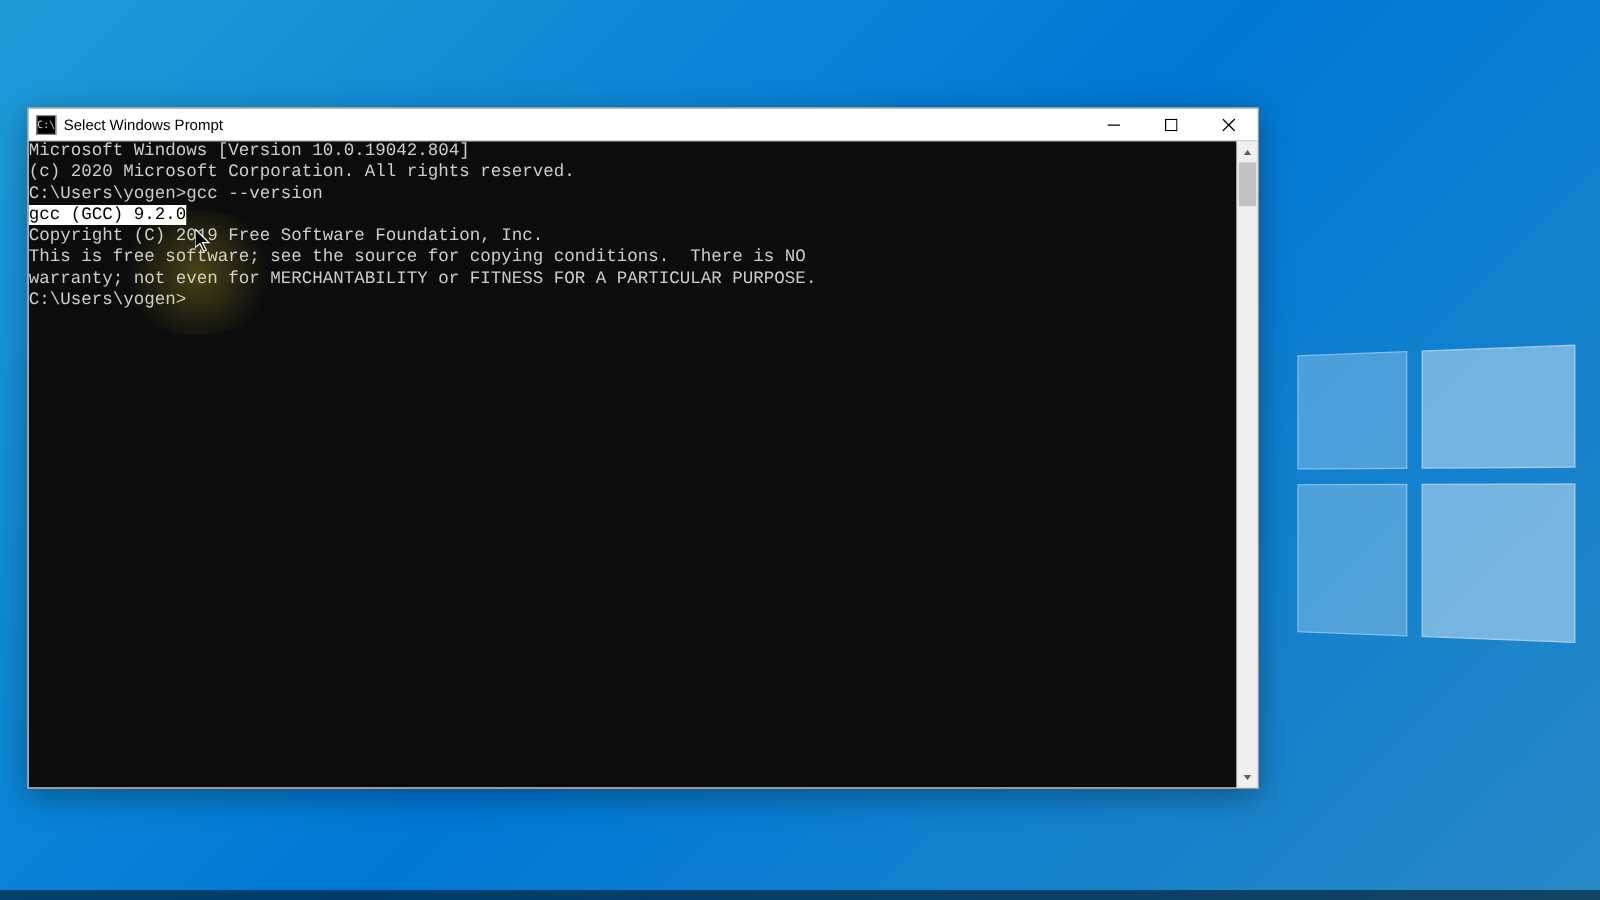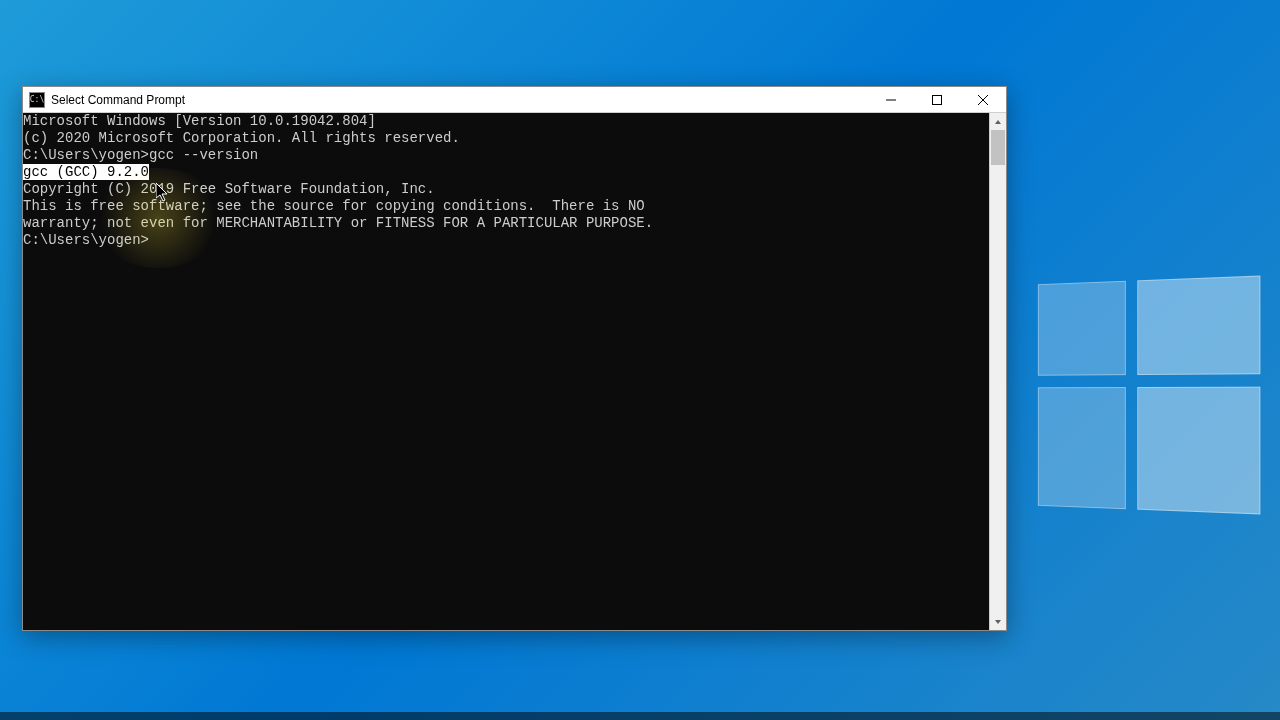--- a/index.html
+++ b/index.html
@@ -177,21 +177,21 @@
 <div class="windows-logo">
   <div class="logo-pane"></div>
   <div class="logo-pane bright"></div>
   <div class="logo-pane"></div>
   <div class="logo-pane bright"></div>
 </div>
 
 <div class="window">
   <div class="titlebar">
     <div class="app-icon">C:\</div>
-    <div class="title-text">Select Command Prompt</div>
+    <div class="title-text">Select Windows Prompt</div>
     <div class="win-controls">
       <div class="win-btn">
         <svg viewBox="0 0 10 10">
             <line x1="0" y1="5" x2="10" y2="5" stroke="#000" stroke-width="1"></line>
           </svg>
       </div>
       <div class="win-btn">
         <svg viewBox="0 0 10 10">
             <rect x="0.5" y="0.5" width="9" height="9" fill="none" stroke="#000" stroke-width="1"></rect>
           </svg>

